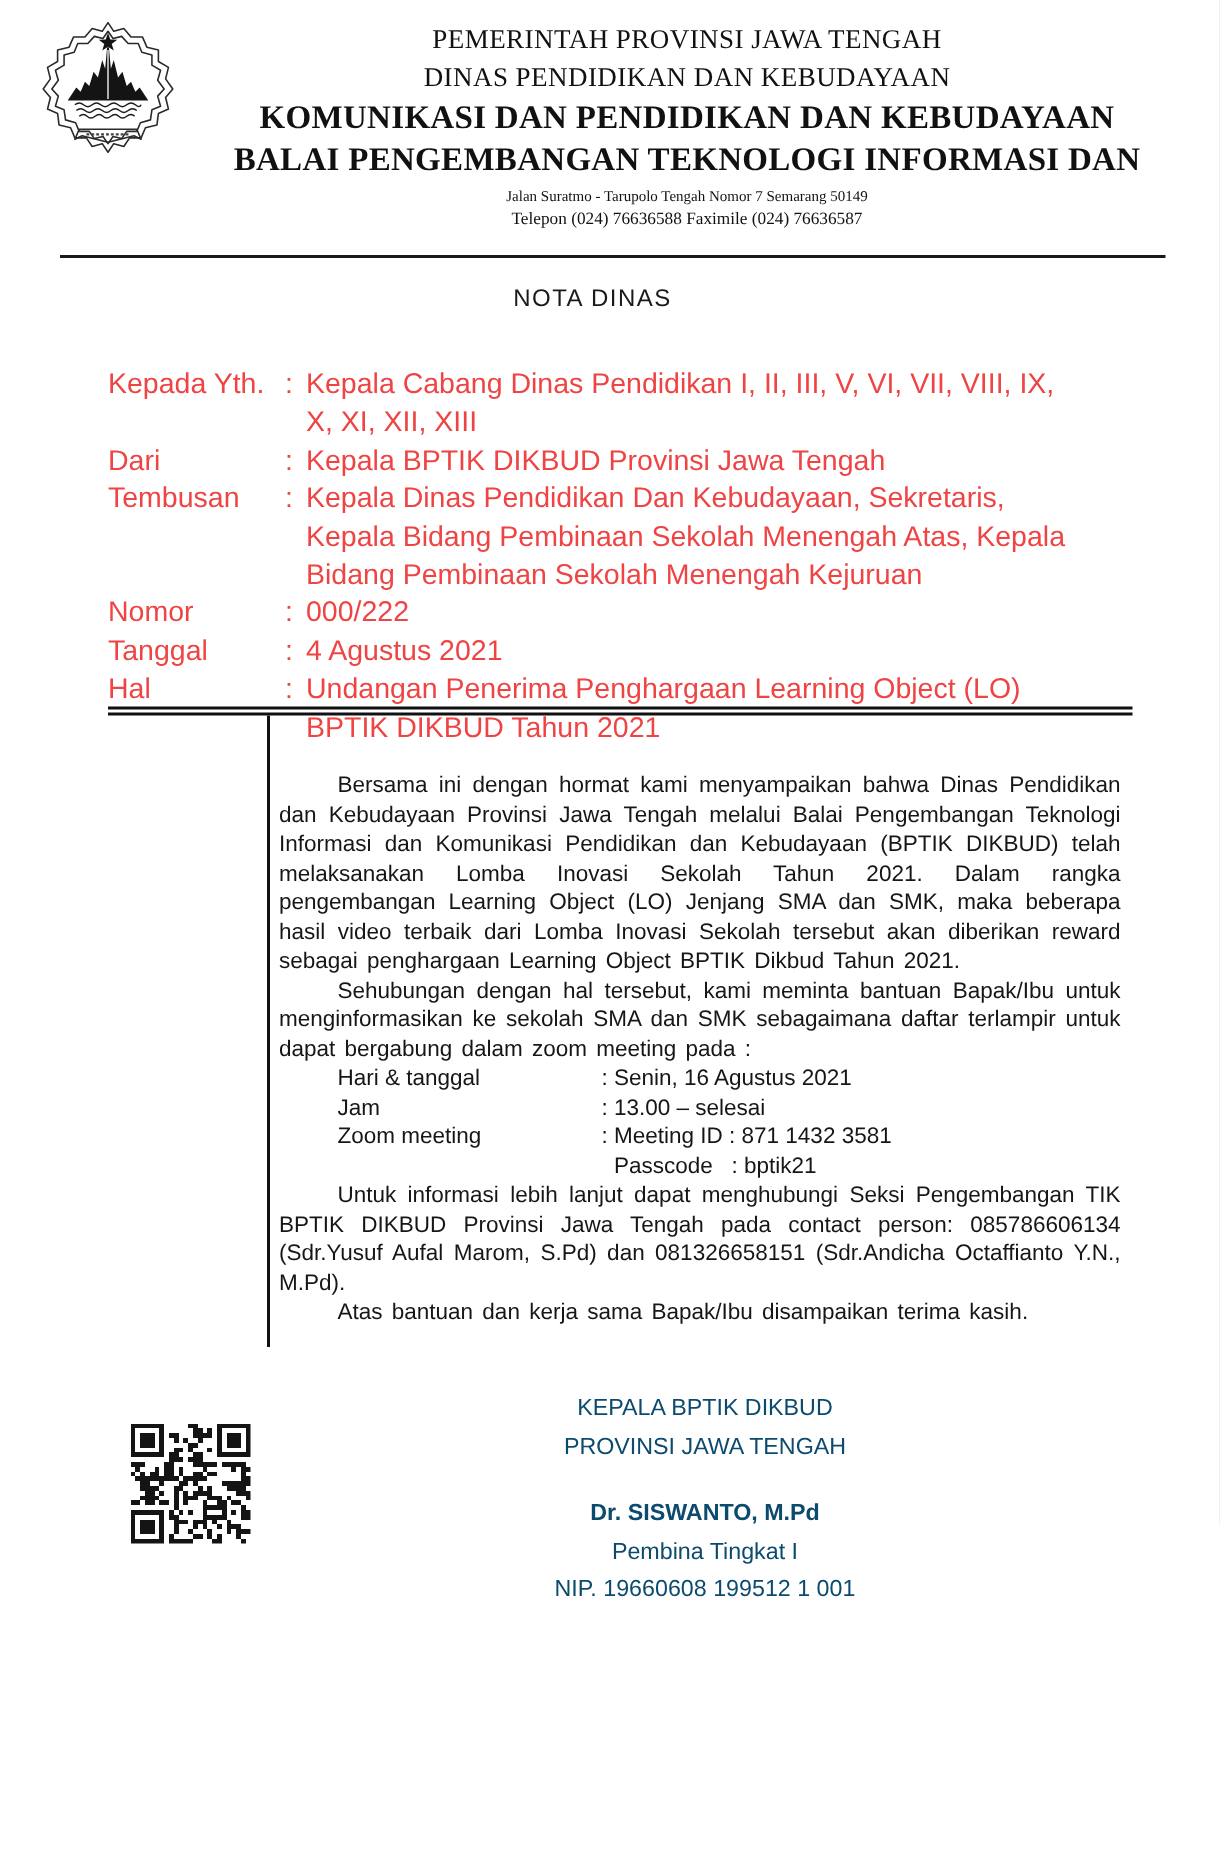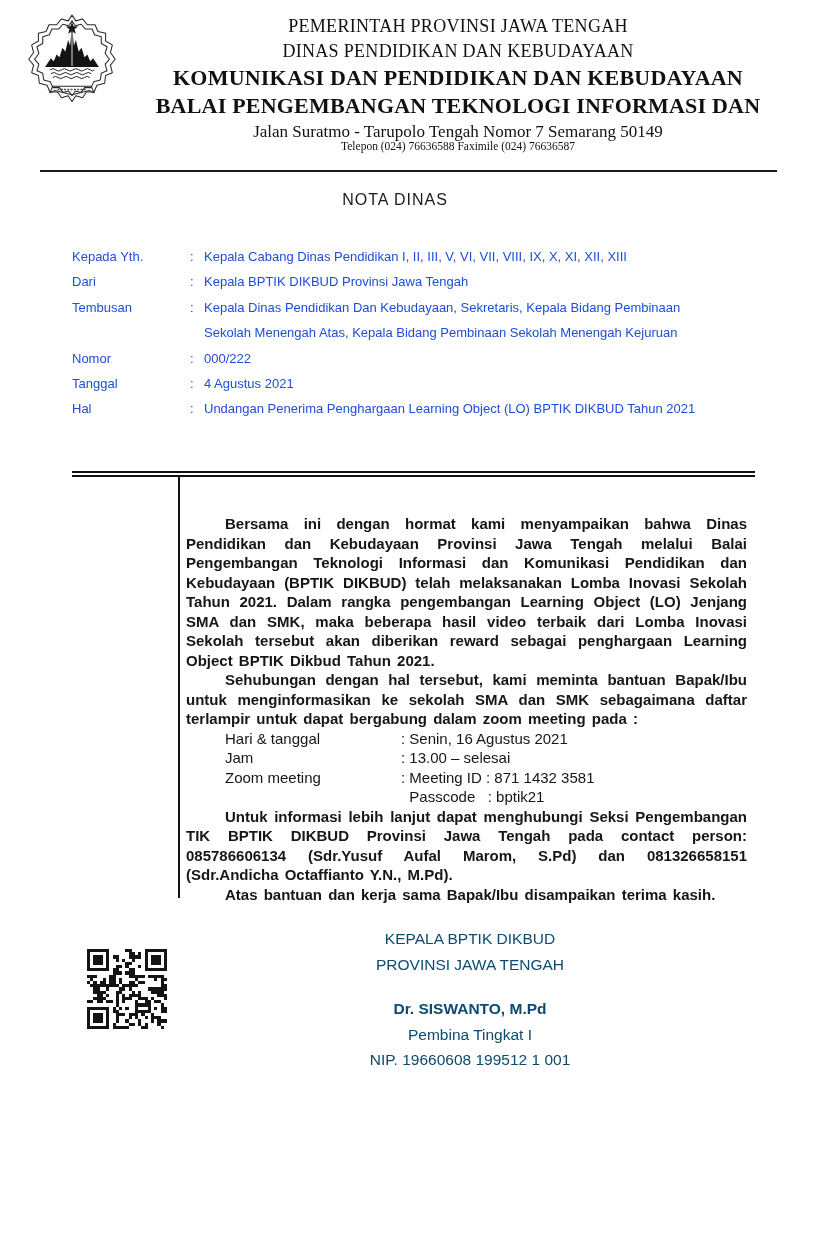--- a/index.html
+++ b/index.html
@@ -10,49 +10,49 @@
   }
 
   
   .logo{position:absolute; left:24px; top:12px; width:96px; height:108px;}
   .letterhead{
     position:absolute; left:128px; top:14px; width:660px; text-align:center;
     font-family:"Liberation Serif", serif; color:#111;
   }
   .lh-sm{font-size:18px; line-height:25px; letter-spacing:.3px;}
   .lh-lg{font-size:22px; line-height:28px; font-weight:bold; letter-spacing:.2px;}
-  .lh-addr{font-size:17px; line-height:15px; margin-top:4px;}
+  .lh-addr{font-size:10px; line-height:15px; margin-top:4px;}
   .lh-tel{font-size:11.5px; line-height:15px;}
   .header-rule{position:absolute; left:40px; top:170px; width:737px; border-top:2px solid #1a1a1a;}
 
   
   .doc-title{
     position:absolute; left:0; top:191px; width:790px; text-align:center;
     font-size:16px; letter-spacing:1px; color:#1a1a1a;
   }
 
   
-  .meta{position:absolute; left:72px; top:244px; width:680px; font-size:13px; color:#1d4ed8;}
+  .meta{position:absolute; left:72px; top:244px; width:680px; font-size:19px; color:#ef4444;}
   .meta-row{display:flex; line-height:25.4px;}
   .meta-label{width:118px; flex:none;}
   .meta-sep{width:14px; flex:none;}
   .meta-value{width:512px;}
 
   .double-rule{
     position:absolute; left:72px; top:471px; width:683px; height:2px;
     border-top:2px solid #111; border-bottom:2px solid #111;
   }
   .vline{position:absolute; left:178px; top:477px; height:421px; border-left:2px solid #111;}
 
   
   .body-text{
     position:absolute; left:186px; top:514px; width:561px;
     font-size:15px; line-height:19.5px; text-align:justify; color:#161616;
   }
-  .body-text p{margin:0; text-indent:39px; word-spacing:2px;font-weight:bold;}
+  .body-text p{margin:0; text-indent:39px; word-spacing:2px;}
   .detail-row{display:flex; line-height:19.5px;}
   .detail-label{padding-left:39px; width:176px; flex:none; box-sizing:content-box;}
   .detail-value{white-space:pre-wrap;}
 
   
   .signature{
     position:absolute; left:320px; top:926px; width:300px; text-align:center;
     font-size:15.5px; line-height:25.5px; color:#0c4a6e;
   }
   .sig-name{

